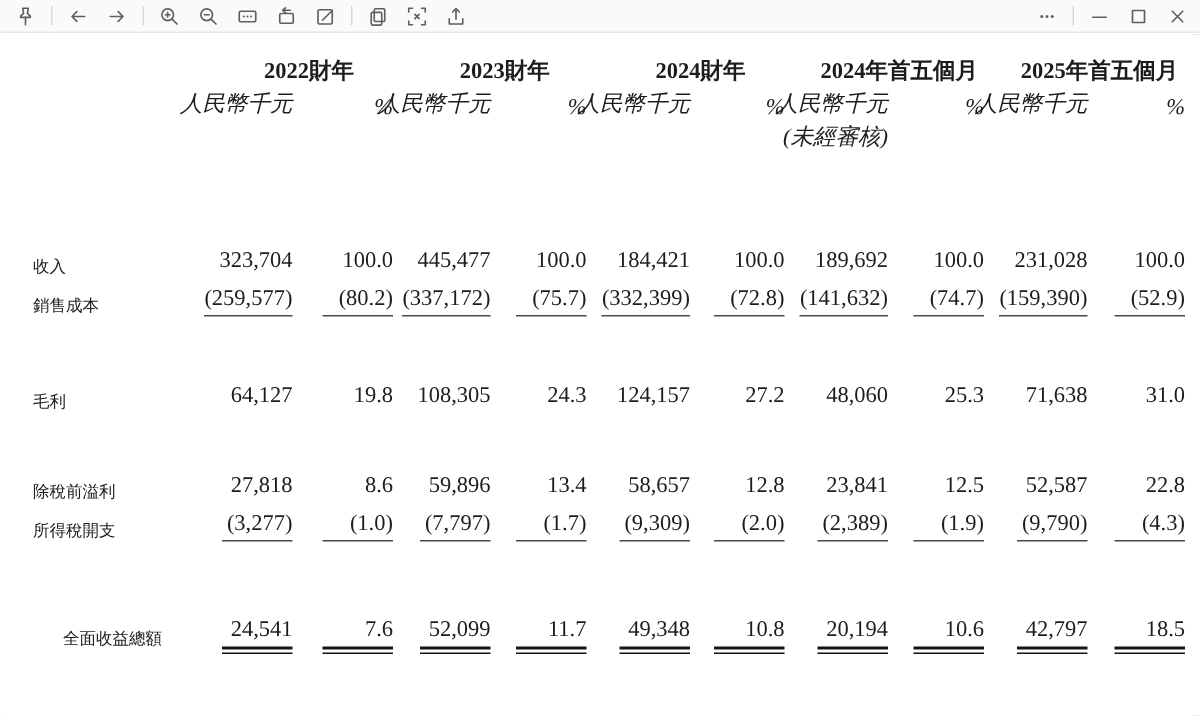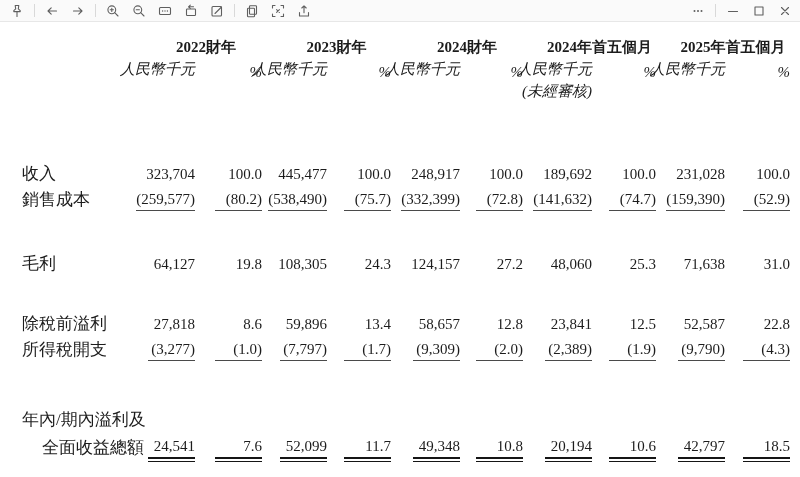--- a/index.html
+++ b/index.html
@@ -18,21 +18,21 @@
   .ic { stroke:#5f5f5f; fill:none; stroke-width:1.1; stroke-linecap:round; stroke-linejoin:round; }
   .icf { fill:#5f5f5f; stroke:none; }
   
   .page-area { position:absolute; left:0; top:23px; width:800px; height:454px; background:#fff; }
   .edge-l { position:absolute; left:0; top:23px; bottom:0; width:2px; background:#cccccc; }
   .edge-r { position:absolute; right:0; top:23px; bottom:0; width:5px; background:#b6b6b6; border-left:1px solid #e0e0e0; }
   .page { position:absolute; left:2px; top:0; width:792px; height:454px; padding:10px 0 0 20px; }
   
   table { border-collapse:collapse; table-layout:fixed; width:768px; }
   td { vertical-align:bottom; font-size:15px; white-space:nowrap; overflow:visible; }
-  .lbl { font-size:17px; text-align:left; }
+  .lbl { font-size:11px; text-align:left; }
   .lbl-indent { padding-left:20px; }
   .num { text-align:right; }
   .seg { display:inline-block; min-width:47px; text-align:right; padding-bottom:2px; }
   tr.rule .seg { border-bottom:1.2px solid #4a4a4a; }
   tr.total .seg { border-bottom:2.5px solid #151515; position:relative; }
   tr.total .seg::after { content:""; position:absolute; left:0; right:0; bottom:-5px; height:1.3px; background:#151515; }
   .yr { font-weight:bold; text-align:center; padding-left:20px; font-size:15px; }
   .rel { position:relative; }
   .abs-r { position:absolute; right:0; bottom:2px; white-space:nowrap; font-style:italic; font-size:15px; }
   .pct { text-align:right; font-style:italic; }
@@ -211,33 +211,33 @@
       <tr class="sp-a">
             <td colspan="11"></td>
           </tr>
 
       <tr class="r26">
         <td class="lbl">收入</td>
         <td class="num"><span class="seg">323,704</span></td>
         <td class="num"><span class="seg">100.0</span></td>
         <td class="num"><span class="seg">445,477</span></td>
         <td class="num"><span class="seg">100.0</span></td>
-        <td class="num"><span class="seg">248,917</span></td>
+        <td class="num"><span class="seg">184,421</span></td>
         <td class="num"><span class="seg">100.0</span></td>
         <td class="num"><span class="seg">189,692</span></td>
         <td class="num"><span class="seg">100.0</span></td>
         <td class="num"><span class="seg">231,028</span></td>
         <td class="num"><span class="seg">100.0</span></td>
       </tr>
 
       <tr class="r26 rule">
         <td class="lbl">銷售成本</td>
         <td class="num"><span class="seg">(259,577)</span></td>
         <td class="num"><span class="seg">(80.2)</span></td>
-        <td class="num"><span class="seg">(538,490)</span></td>
+        <td class="num"><span class="seg">(337,172)</span></td>
         <td class="num"><span class="seg">(75.7)</span></td>
         <td class="num"><span class="seg">(332,399)</span></td>
         <td class="num"><span class="seg">(72.8)</span></td>
         <td class="num"><span class="seg">(141,632)</span></td>
         <td class="num"><span class="seg">(74.7)</span></td>
         <td class="num"><span class="seg">(159,390)</span></td>
         <td class="num"><span class="seg">(52.9)</span></td>
       </tr>
 
       <tr class="sp-b">
@@ -287,23 +287,20 @@
         <td class="num"><span class="seg">(2,389)</span></td>
         <td class="num"><span class="seg">(1.9)</span></td>
         <td class="num"><span class="seg">(9,790)</span></td>
         <td class="num"><span class="seg">(4.3)</span></td>
       </tr>
 
       <tr class="sp-d">
             <td colspan="11"></td>
           </tr>
 
-      <tr class="r26">
-        <td class="lbl" colspan="11">年內/期內溢利及</td>
-      </tr>
 
       <tr class="r28 total">
         <td class="lbl lbl-indent">全面收益總額</td>
         <td class="num"><span class="seg">24,541</span></td>
         <td class="num"><span class="seg">7.6</span></td>
         <td class="num"><span class="seg">52,099</span></td>
         <td class="num"><span class="seg">11.7</span></td>
         <td class="num"><span class="seg">49,348</span></td>
         <td class="num"><span class="seg">10.8</span></td>
         <td class="num"><span class="seg">20,194</span></td>

